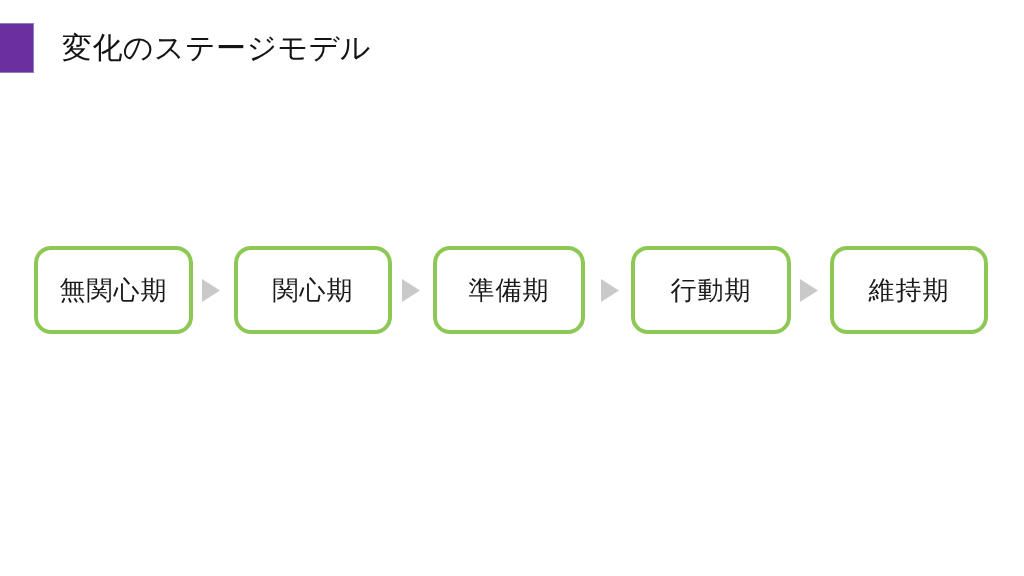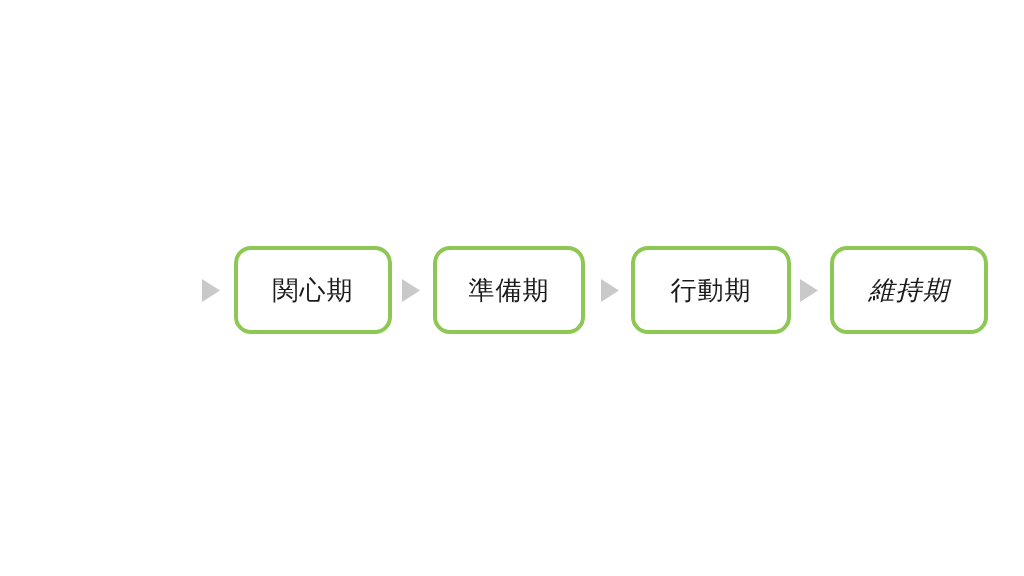--- a/index.html
+++ b/index.html
@@ -84,44 +84,51 @@
     letter-spacing: 1px;
     line-height: 1;
     white-space: nowrap;
   }
 
   
   #stage-box-0 { left: 34px;  width: 159px; }
   #stage-box-1 { left: 234px; width: 158px; text-align: center; }
   #stage-box-2 { left: 433px; width: 152px; }
   #stage-box-3 { left: 631px; width: 160px; text-align: right; }
-  #stage-box-4 { left: 830px; width: 158px; font-style: italic; }
+  #stage-box-4 { left: 830px; width: 158px; }
 
   .stage-arrow {
     position: absolute;
     top: 279px;
     width: 18px;
     height: 23px;
     line-height: 0;
   }
   .stage-arrow svg { display: block; }
 
   #stage-arrow-0 { left: 202px; }
   #stage-arrow-1 { left: 402px; }
   #stage-arrow-2 { left: 601px; }
   #stage-arrow-3 { left: 800px; }
 </style>
 </head>
 <body>
 
 <div id="slide">
 
+  <div id="title-bar">
+    <div id="title-accent"></div>
+    <div id="slide-title">変化のステージモデル</div>
+  </div>
 
   <div id="stage-flow">
 
+    <div class="stage-box" id="stage-box-0">
+      <span class="stage-label">無関心期</span>
+    </div>
 
     <div class="stage-arrow" id="stage-arrow-0">
       <svg width="18" height="23" viewBox="0 0 18 23" aria-hidden="true">
         <polygon points="0,0 18,11.5 0,23" fill="#C9C9C9"></polygon>
       </svg>
     </div>
 
     <div class="stage-box" id="stage-box-1">
       <span class="stage-label">関心期</span>
     </div>

